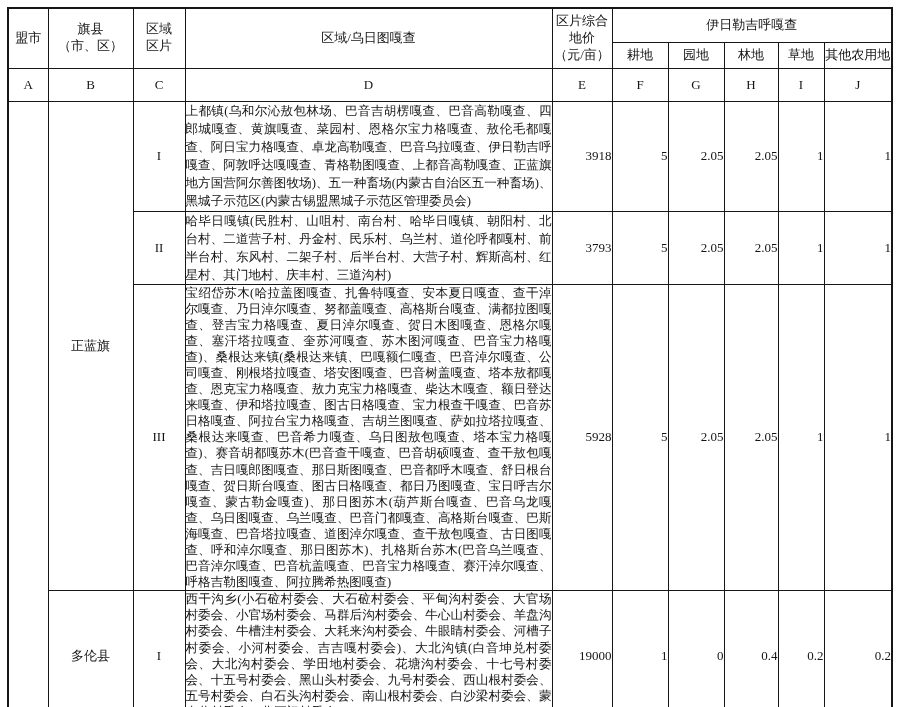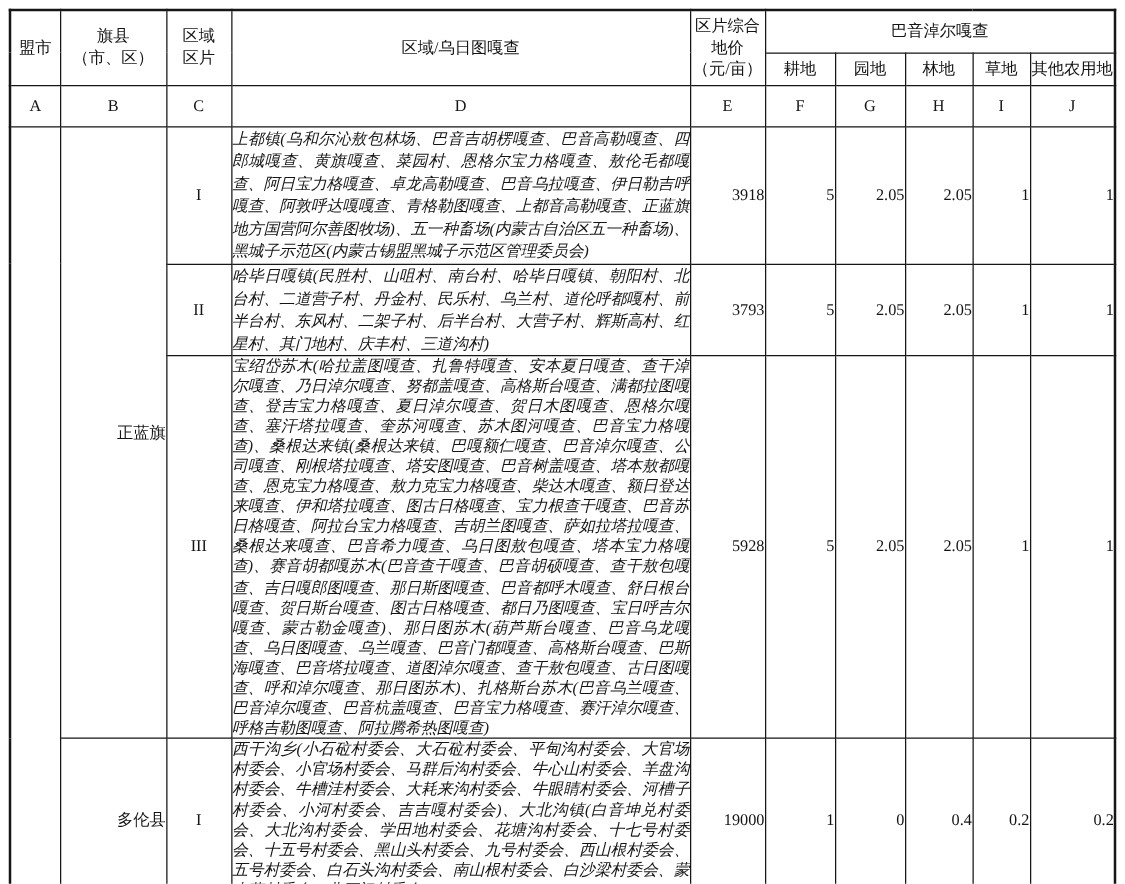--- a/index.html
+++ b/index.html
@@ -37,41 +37,40 @@
     font-size:13px;
     line-height:1.3;
     white-space:pre-line;
   }
   td.letter{
     text-align:center;
     vertical-align:middle;
     font-size:13px;
   }
   td.county{
-    text-align:right;
+    text-align:center;
     vertical-align:middle;
     font-size:13px;
   }
   td.zone{
     text-align:center;
     vertical-align:middle;
     font-size:13px;
   }
   td.num{
     text-align:right;
     vertical-align:middle;
     font-size:13px;
   }
   td.desc{
     vertical-align:top;
     text-align:justify;
     font-size:12.6px;
     line-height:18px;
     padding:2px 3px 2px 4px;
-    font-style:italic;
   }
   td.desc.tight{
     line-height:16.1px;
     margin-left:44px;
   }
 </style>
 </head>
 <body>
 
 <div class="page">
@@ -92,21 +91,21 @@
       <tr style="height:34px">
         <td class="hdr" rowspan="2">盟市</td>
         <td class="hdr" rowspan="2">旗县
 （市、区）</td>
         <td class="hdr" rowspan="2">区域
 区片</td>
         <td class="hdr" rowspan="2">区域/乌日图嘎查</td>
         <td class="hdr" rowspan="2">区片综合
 地价
 （元/亩）</td>
-        <td class="hdr" colspan="5">巴音淖尔嘎查</td>
+        <td class="hdr" colspan="5">伊日勒吉呼嘎查</td>
       </tr>
       <tr style="height:26px">
         <td class="hdr">耕地</td>
         <td class="hdr">园地</td>
         <td class="hdr">林地</td>
         <td class="hdr">草地</td>
         <td class="hdr">其他农用地</td>
       </tr>
       <tr style="height:33px">
         <td class="letter">A</td>

